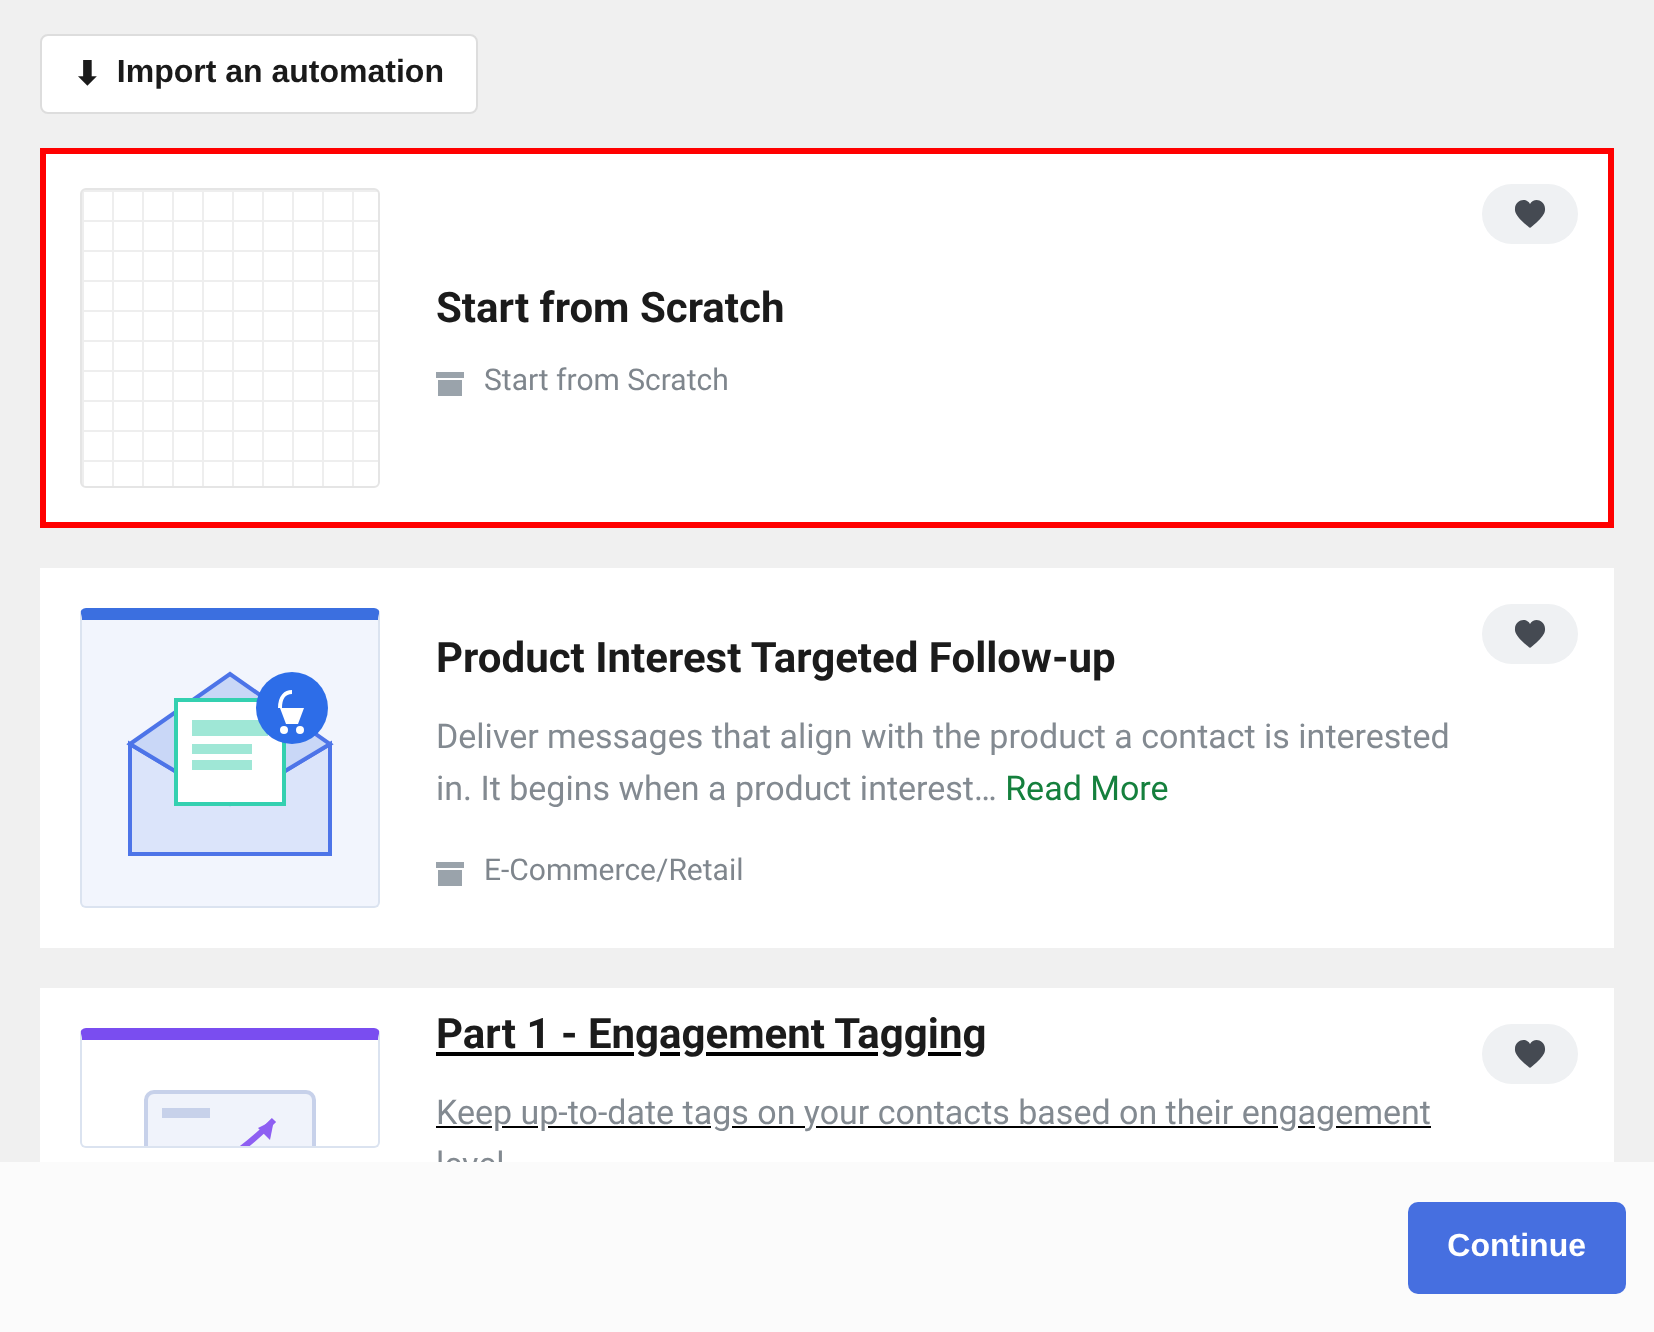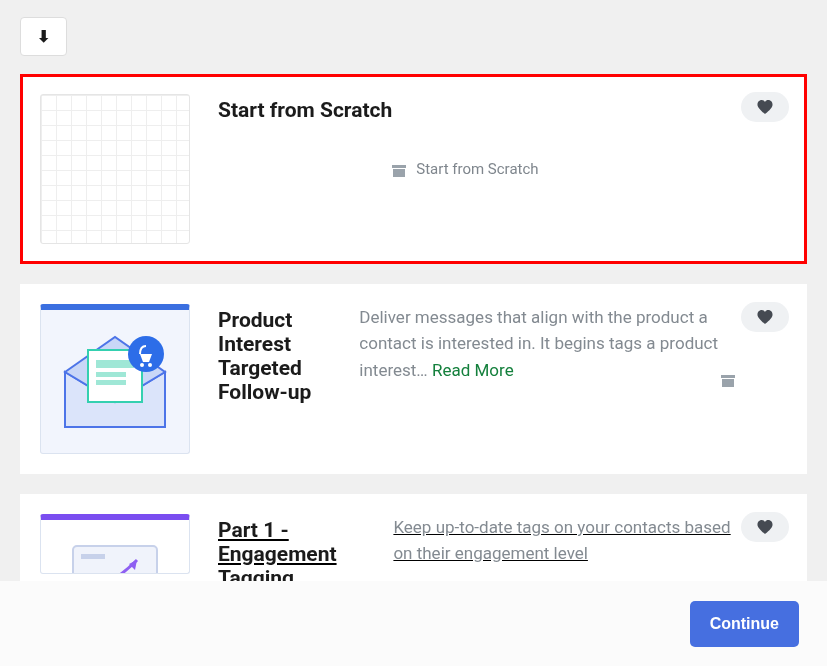--- a/index.html
+++ b/index.html
@@ -84,22 +84,23 @@
       align-items: flex-start;
       justify-content: center;
       padding-top: 22px;
       height: 60px;  
       overflow: hidden;
     }
     .thumb.purple svg { display:block; }
     .card-body {
       flex: 1;
       display: flex;
-      flex-direction: row;
+      flex-direction: column;
       padding-right: 60px;
+      justify-content: center;
     }
     .card-title {
       font-size: 21px;
       font-weight: 700;
       color: #1b1b1b;
       margin-top: 4px;
       margin-bottom: 14px;
     }
     .card-desc {
       font-size: 17px;
@@ -139,21 +140,21 @@
     .card.highlighted .fav-btn { top: 15px; right: 15px; }
 
     .footer {
       position: absolute;
       bottom: 0; left: 0; right: 0;
       height: 85px;
       background: #fbfbfb;
       display: flex;
       align-items: center;
       justify-content: flex-end;
-      padding-right: 28px;
+      padding-right: 14px;
     }
     .continue-btn {
       background: #466fe0;
       color: #fff;
       font-weight: 700;
       font-size: 16px;
       border: none;
       border-radius: 5px;
       padding: 14px 20px;
       cursor: pointer;
@@ -162,20 +163,21 @@
     .card.partial { height: 90px; padding-bottom:0; overflow:hidden;text-decoration:underline; }
     .card.partial .card-desc { margin-bottom: 0; }
   </style>
 </head>
 <body>
 
 <div class="content-area">
 
   <button class="import-btn">
     <span class="down-arrow">⬇</span>
+    <span>Import an automation</span>
   </button>
 
   <div class="cards-area">
 
     <div class="card highlighted">
       <div class="thumb grid"></div>
       <div class="card-body">
         <div class="card-title">Start from Scratch</div>
         <div class="card-category">
           <span class="cat-icon">
@@ -206,30 +208,31 @@
           <circle cx="86" cy="22" r="18" fill="#2d6de8"></circle>
           <path d="M80 22 h12 l-3 8 h-6 z" fill="#fff"></path>
           <circle cx="82" cy="33" r="2" fill="#fff"></circle>
             <circle cx="90" cy="33" r="2" fill="#fff"></circle>
           <path d="M80 22 c0-6 3-8 6-8" stroke="#fff" stroke-width="2" fill="none"></path>
         </svg>
       </div>
       <div class="card-body">
         <div class="card-title">Product Interest Targeted Follow-up</div>
         <div class="card-desc">
-          <span>Deliver messages that align with the product a contact is interested in. It begins tags a product interest…</span>
+          <span>Deliver messages that align with the product a contact is interested in. It begins when a product interest…</span>
           <span class="readmore">Read More</span>
         </div>
         <div class="card-category">
           <span class="cat-icon">
             <svg width="14" height="12" viewBox="0 0 14 12">
                 <rect x="0" y="0" width="14" height="3" fill="#9aa3ab"></rect>
                 <rect x="1" y="4" width="12" height="8" fill="#9aa3ab"></rect>
               </svg>
           </span>
+          <span>E-Commerce/Retail</span>
         </div>
       </div>
       <div class="fav-btn">
         <svg width="16" height="14" viewBox="0 0 24 21">
             <path d="M12 21s-9-6.5-11-12C-0.5 3 4 0 7 0c2 0 4 1 5 3 1-2 3-3 5-3 3 0 7.5 3 6 9-2 5.5-11 12-11 12z" fill="#454a52"></path>
           </svg>
       </div>
     </div>
 
     <div class="card partial">

